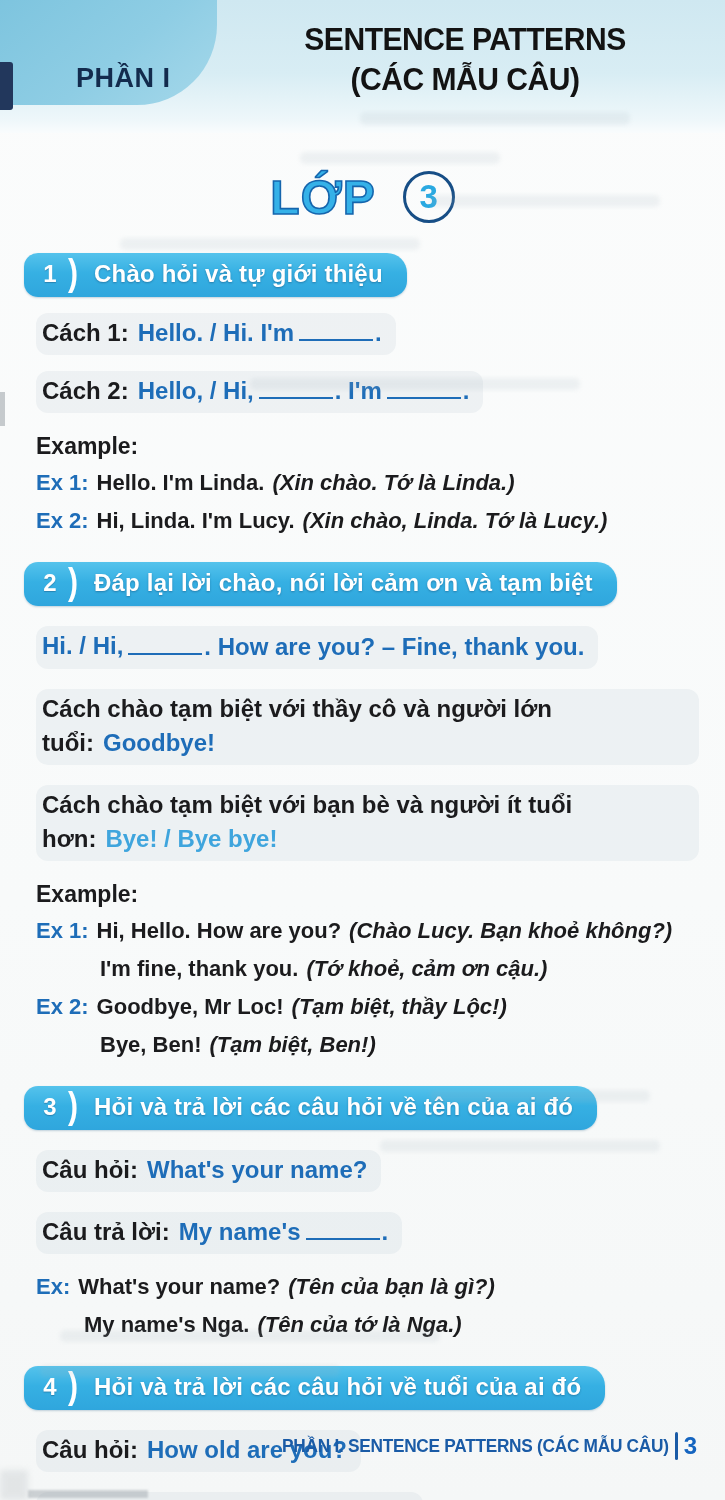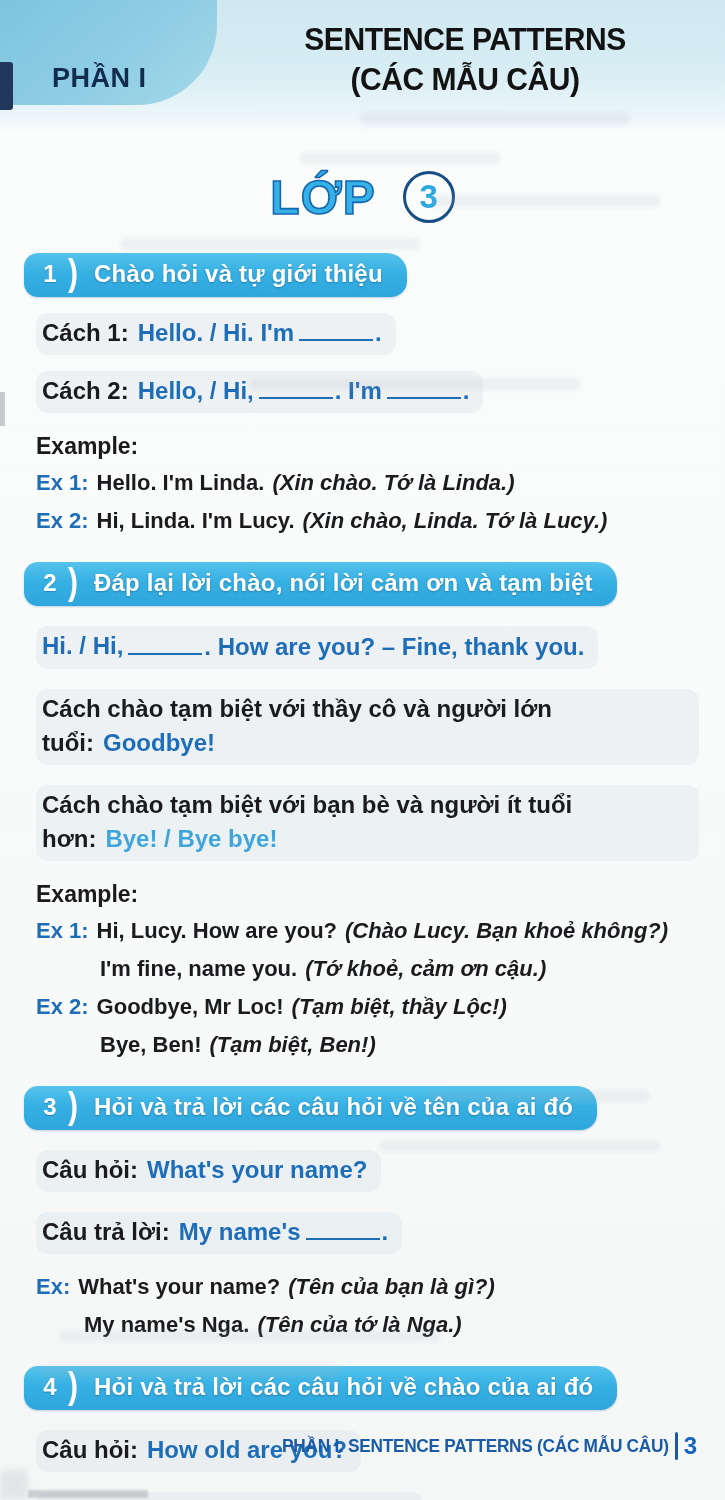--- a/index.html
+++ b/index.html
@@ -18,21 +18,21 @@
   .top-banner {
     position:relative; width:725px; height:133px;
     background:linear-gradient(180deg,#cfe8f1 0%,#d8edf4 55%,#eef7fa 90%,#f9fcfd 100%);
   }
   .phan-blob {
     position:absolute; left:-18px; top:-30px; width:235px; height:135px;
     background:linear-gradient(140deg,#79c2dd 0%,#8ecde4 60%,#a5d8ea 100%);
     border-radius:0 0 80px 0;
   }
   .phan-label {
-    position:absolute; left:52px; top:63px;
+    position:absolute; left:76px; top:63px;
     font-weight:bold; font-size:27px; letter-spacing:0.5px; color:#132b4d;
   }
   .spine-tab {
     position:absolute; left:0; top:62px; width:13px; height:48px;
     background:#22375c; border-radius:0 3px 3px 0;
   }
   .main-title {
     position:absolute; left:240px; top:20px; width:450px;
     text-align:center; color:#131313; font-weight:bold;
     font-size:31px; line-height:40px; letter-spacing:-0.5px;
@@ -171,24 +171,24 @@
       <span class="blue">Hi. / Hi,</span><span class="blue"><span class="blank"></span></span><span class="blue tail">. How are you? – Fine, thank you.</span>
     </span></div>
     <div class="line"><span class="pill">
       <span class="black lbl">Cách chào tạm biệt với thầy cô và người lớn tuổi:</span><span class="blue">Goodbye!</span>
     </span></div>
     <div class="line"><span class="pill">
       <span class="black lbl">Cách chào tạm biệt với bạn bè và người ít tuổi hơn:</span><span class="lightblue">Bye! / Bye bye!</span>
     </span></div>
     <div class="example-head">Example:</div>
     <div class="exline">
-      <span class="exlbl">Ex 1:</span><span class="en">Hi, Lucy. How are you?</span><span class="vi">(Chào Lucy. Bạn khoẻ không?)</span>
+      <span class="exlbl">Ex 1:</span><span class="en">Hi, Hello. How are you?</span><span class="vi">(Chào Lucy. Bạn khoẻ không?)</span>
     </div>
     <div class="exline cont">
-      <span class="en">I'm fine, name you.</span><span class="vi">(Tớ khoẻ, cảm ơn cậu.)</span>
+      <span class="en">I'm fine, thank you.</span><span class="vi">(Tớ khoẻ, cảm ơn cậu.)</span>
     </div>
     <div class="exline">
       <span class="exlbl">Ex 2:</span><span class="en">Goodbye, Mr Loc!</span><span class="vi">(Tạm biệt, thầy Lộc!)</span>
     </div>
     <div class="exline cont">
       <span class="en">Bye, Ben!</span><span class="vi">(Tạm biệt, Ben!)</span>
     </div>
   </div>
 
   
@@ -209,21 +209,21 @@
     </div>
     <div class="exline cont" style="padding-left:48px;">
       <span class="en">My name's Nga.</span><span class="vi">(Tên của tớ là Nga.)</span>
     </div>
   </div>
 
   
   <div class="badge">
     <span class="num">4</span>
     <span class="paren">)</span>
-    <span class="btitle">Hỏi và trả lời các câu hỏi về chào của ai đó</span>
+    <span class="btitle">Hỏi và trả lời các câu hỏi về tuổi của ai đó</span>
   </div>
   <div class="content sect4">
     <div class="line"><span class="pill">
       <span class="black lbl">Câu hỏi:</span><span class="blue">How old are you?</span>
     </span></div>
     <div class="line"><span class="pill">
       <span class="black lbl">Câu trả lời:</span><span class="blue">I'm</span><span class="blue"><span class="blank"></span></span><span class="blue">years old.</span>
     </span></div>
   </div>
 

